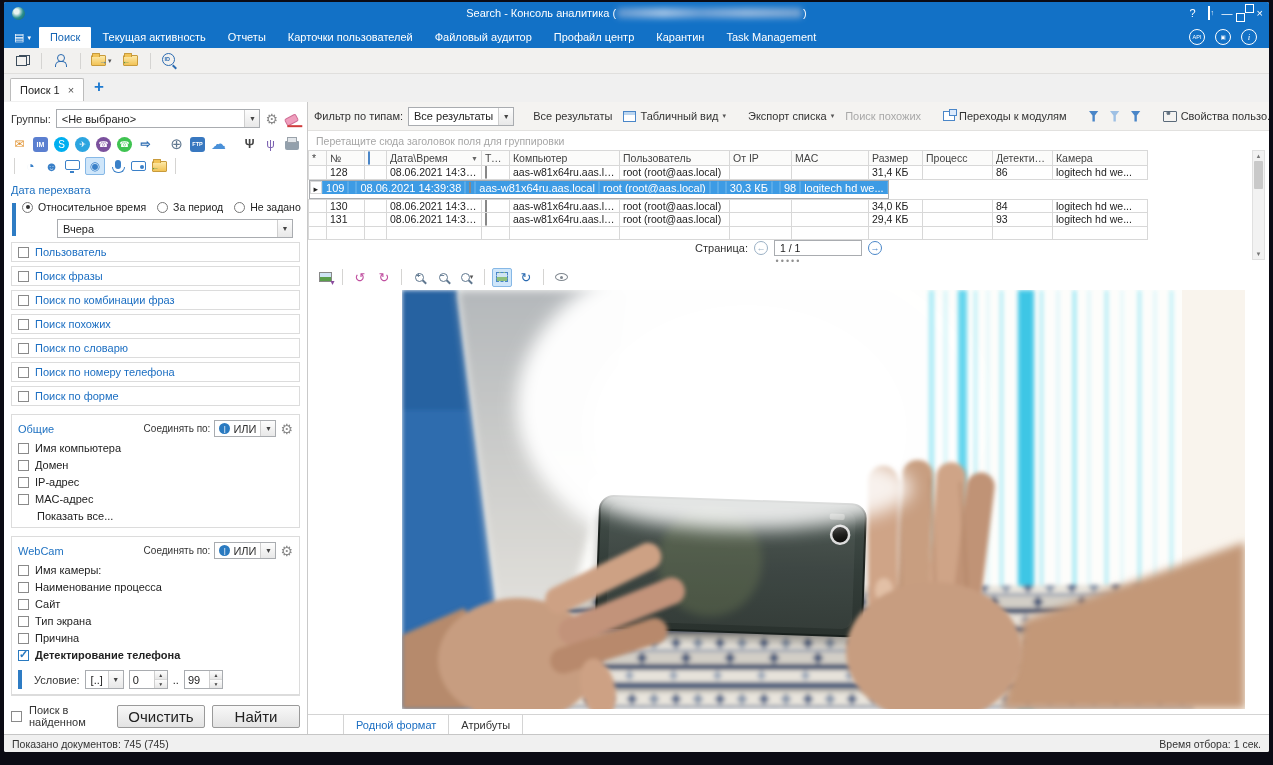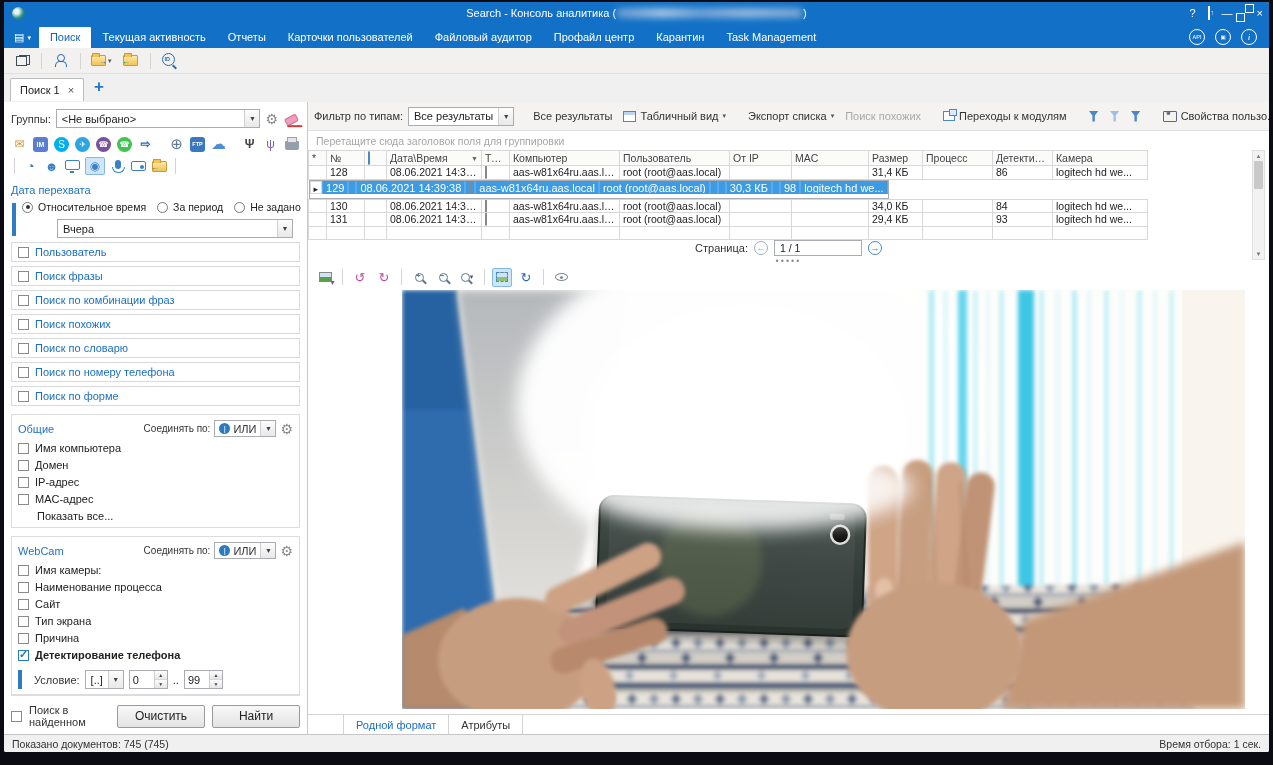--- a/index.html
+++ b/index.html
@@ -101,21 +101,21 @@
   .gitem { display:flex; align-items:center; gap:6px; margin-top:5px; color:#222; }
   .showall { margin-top:5px; color:#222;margin-left:19px; }
   .condrow { display:flex; align-items:center; gap:5px; margin-top:9px; position:relative; padding-left:16px; }
   .condrow::before { content:''; position:absolute; left:0; top:0; bottom:0; width:4px; background:#2e7cc4; }
   .spin { display:inline-flex; border:1px solid #a9acb0; background:#fff; height:19px; }
   .spin .v { width:24px; padding:2.5px 3px; }
   .spin .ud { width:13px; display:flex; flex-direction:column; border-left:1px solid #cfcfcf; }
   .spin .ud span { flex:1; font-size:5px; display:flex; align-items:center; justify-content:center; color:#444; background:linear-gradient(#fdfdfd,#e6e6e6); }
   .spin .ud span:first-child { border-bottom:1px solid #d8d8d8; }
   .sfooter { margin-top:auto; border-top:1px solid #dcdcdc; padding:8px 0 9px 0; display:flex; align-items:center; gap:7px; flex-shrink:0; }
-  .btn { height:23px; min-width:88px; background:linear-gradient(#f8f8f8,#e3e3e3); border:1px solid #9a9a9a; border-radius:2px; display:flex; align-items:center; justify-content:center; font-size:12px; color:#222; }
+  .btn { height:23px; min-width:88px; background:linear-gradient(#f8f8f8,#e3e3e3); border:1px solid #9a9a9a; border-radius:2px; display:flex; align-items:center; justify-content:center; font-size:15px; color:#222; }
 
   
   .main { flex:1; position:relative; background:#fff; min-width:0; }
   .filterbar { position:absolute; top:0; left:0; right:0; height:29px; background:#f4f3f1; border-bottom:1px solid #e2e1df; display:flex; align-items:center; padding:0 6px; gap:5px; white-space:nowrap; overflow:hidden; }
   .fb-label { color:#333; }
   .fb-btn { display:flex; align-items:center; gap:4px; color:#333; padding:2px 3px; }
   .fb-btn.gray { color:#a8a8a8; }
   .tblico { width:13px; height:11px; border:1px solid #4a86c8; background:linear-gradient(#bcd6f0 30%, #fff 30%); position:relative; }
   .winmod { width:12px; height:10px; border:1.4px solid #4a86c8; position:relative; background:#fff; }
   .winmod::after { content:''; position:absolute; top:-3px; right:-3px; width:6px; height:5px; border:1.2px solid #4a86c8; background:#dceafc; }
@@ -557,21 +557,21 @@
           <td>root (root@aas.local)</td>
           <td><span class="blurcell"></span></td>
           <td><span class="blurcell" style="width:68px"></span></td>
           <td>31,4 КБ</td>
               <td></td>
           <td>86</td>
           <td>logitech hd we...</td>
         </tr>
         <tr class="sel">
           <td style="background:#fff;color:#222;border-color:#d8d8d8"><span class="marker">▸</span></td>
-          <td>129</td>
+          <td>109</td>
               <td></td>
           <td>08.06.2021 14:39:38</td>
           <td><span class="picico"></span></td>
           <td>aas-w81x64ru.aas.local</td>
           <td>root (root@aas.local)</td>
           <td><span class="blurcell"></span></td>
           <td><span class="blurcell" style="width:68px"></span></td>
           <td>30,3 КБ</td>
               <td></td>
           <td>98</td>

